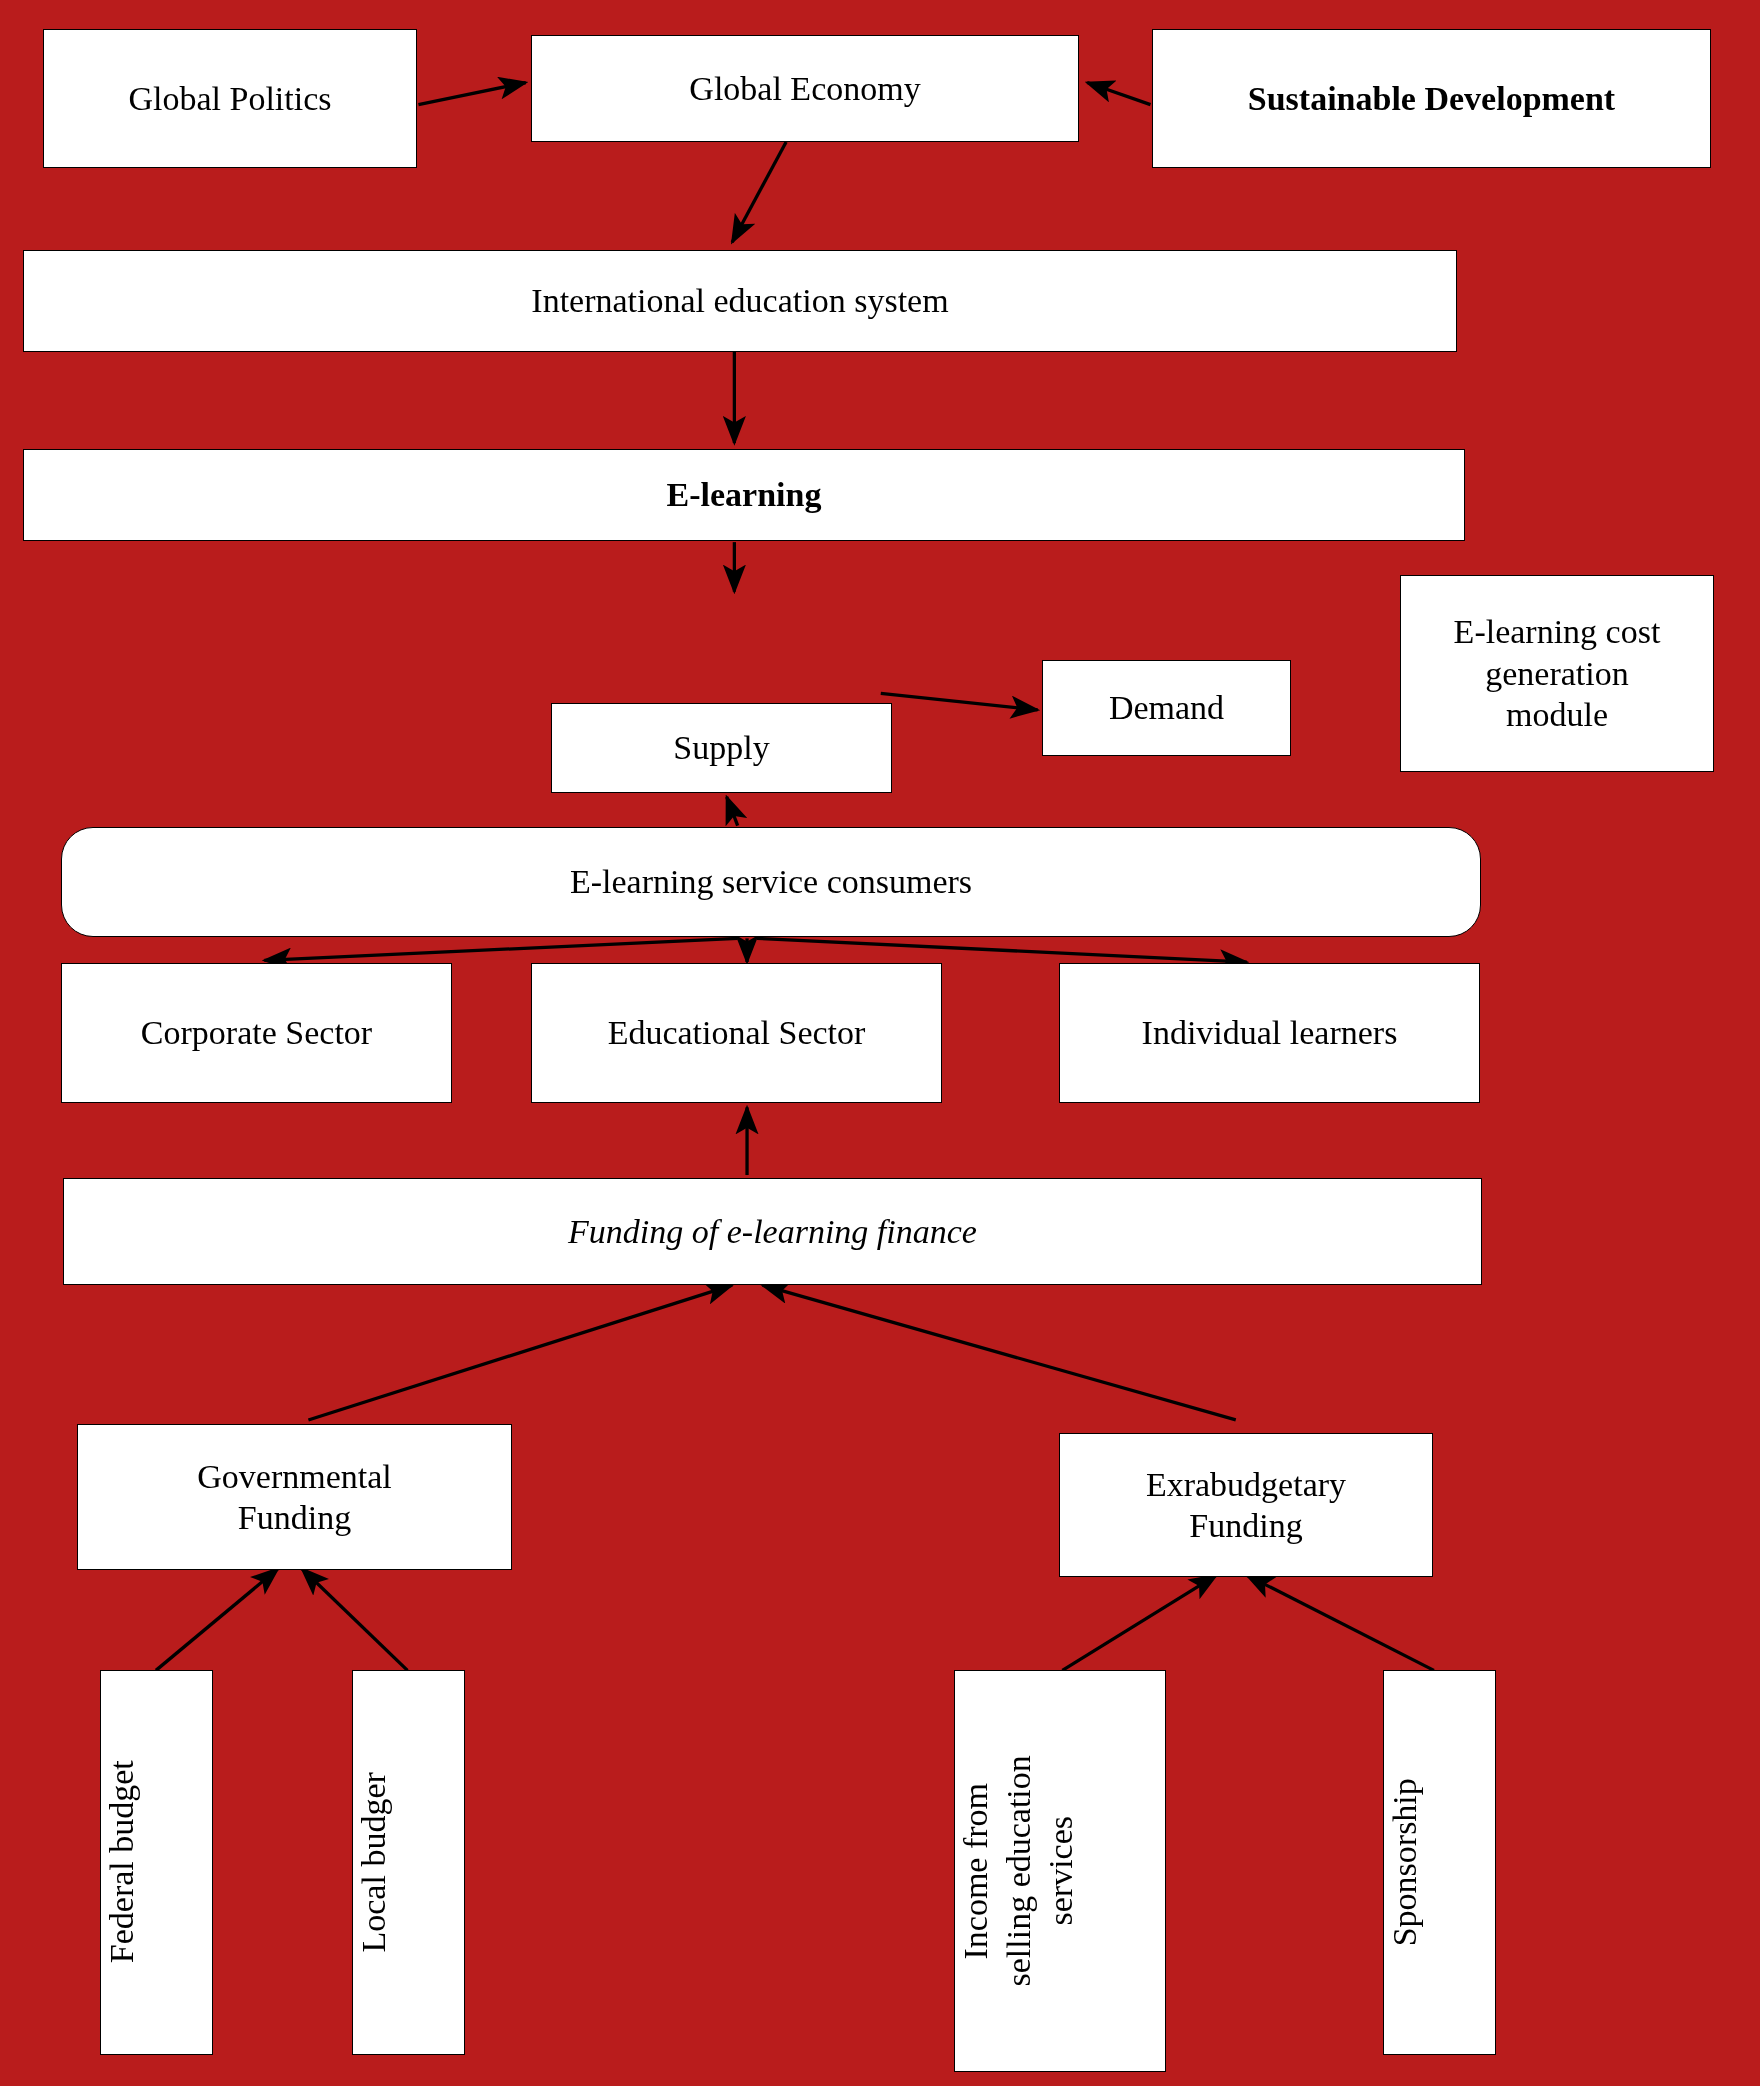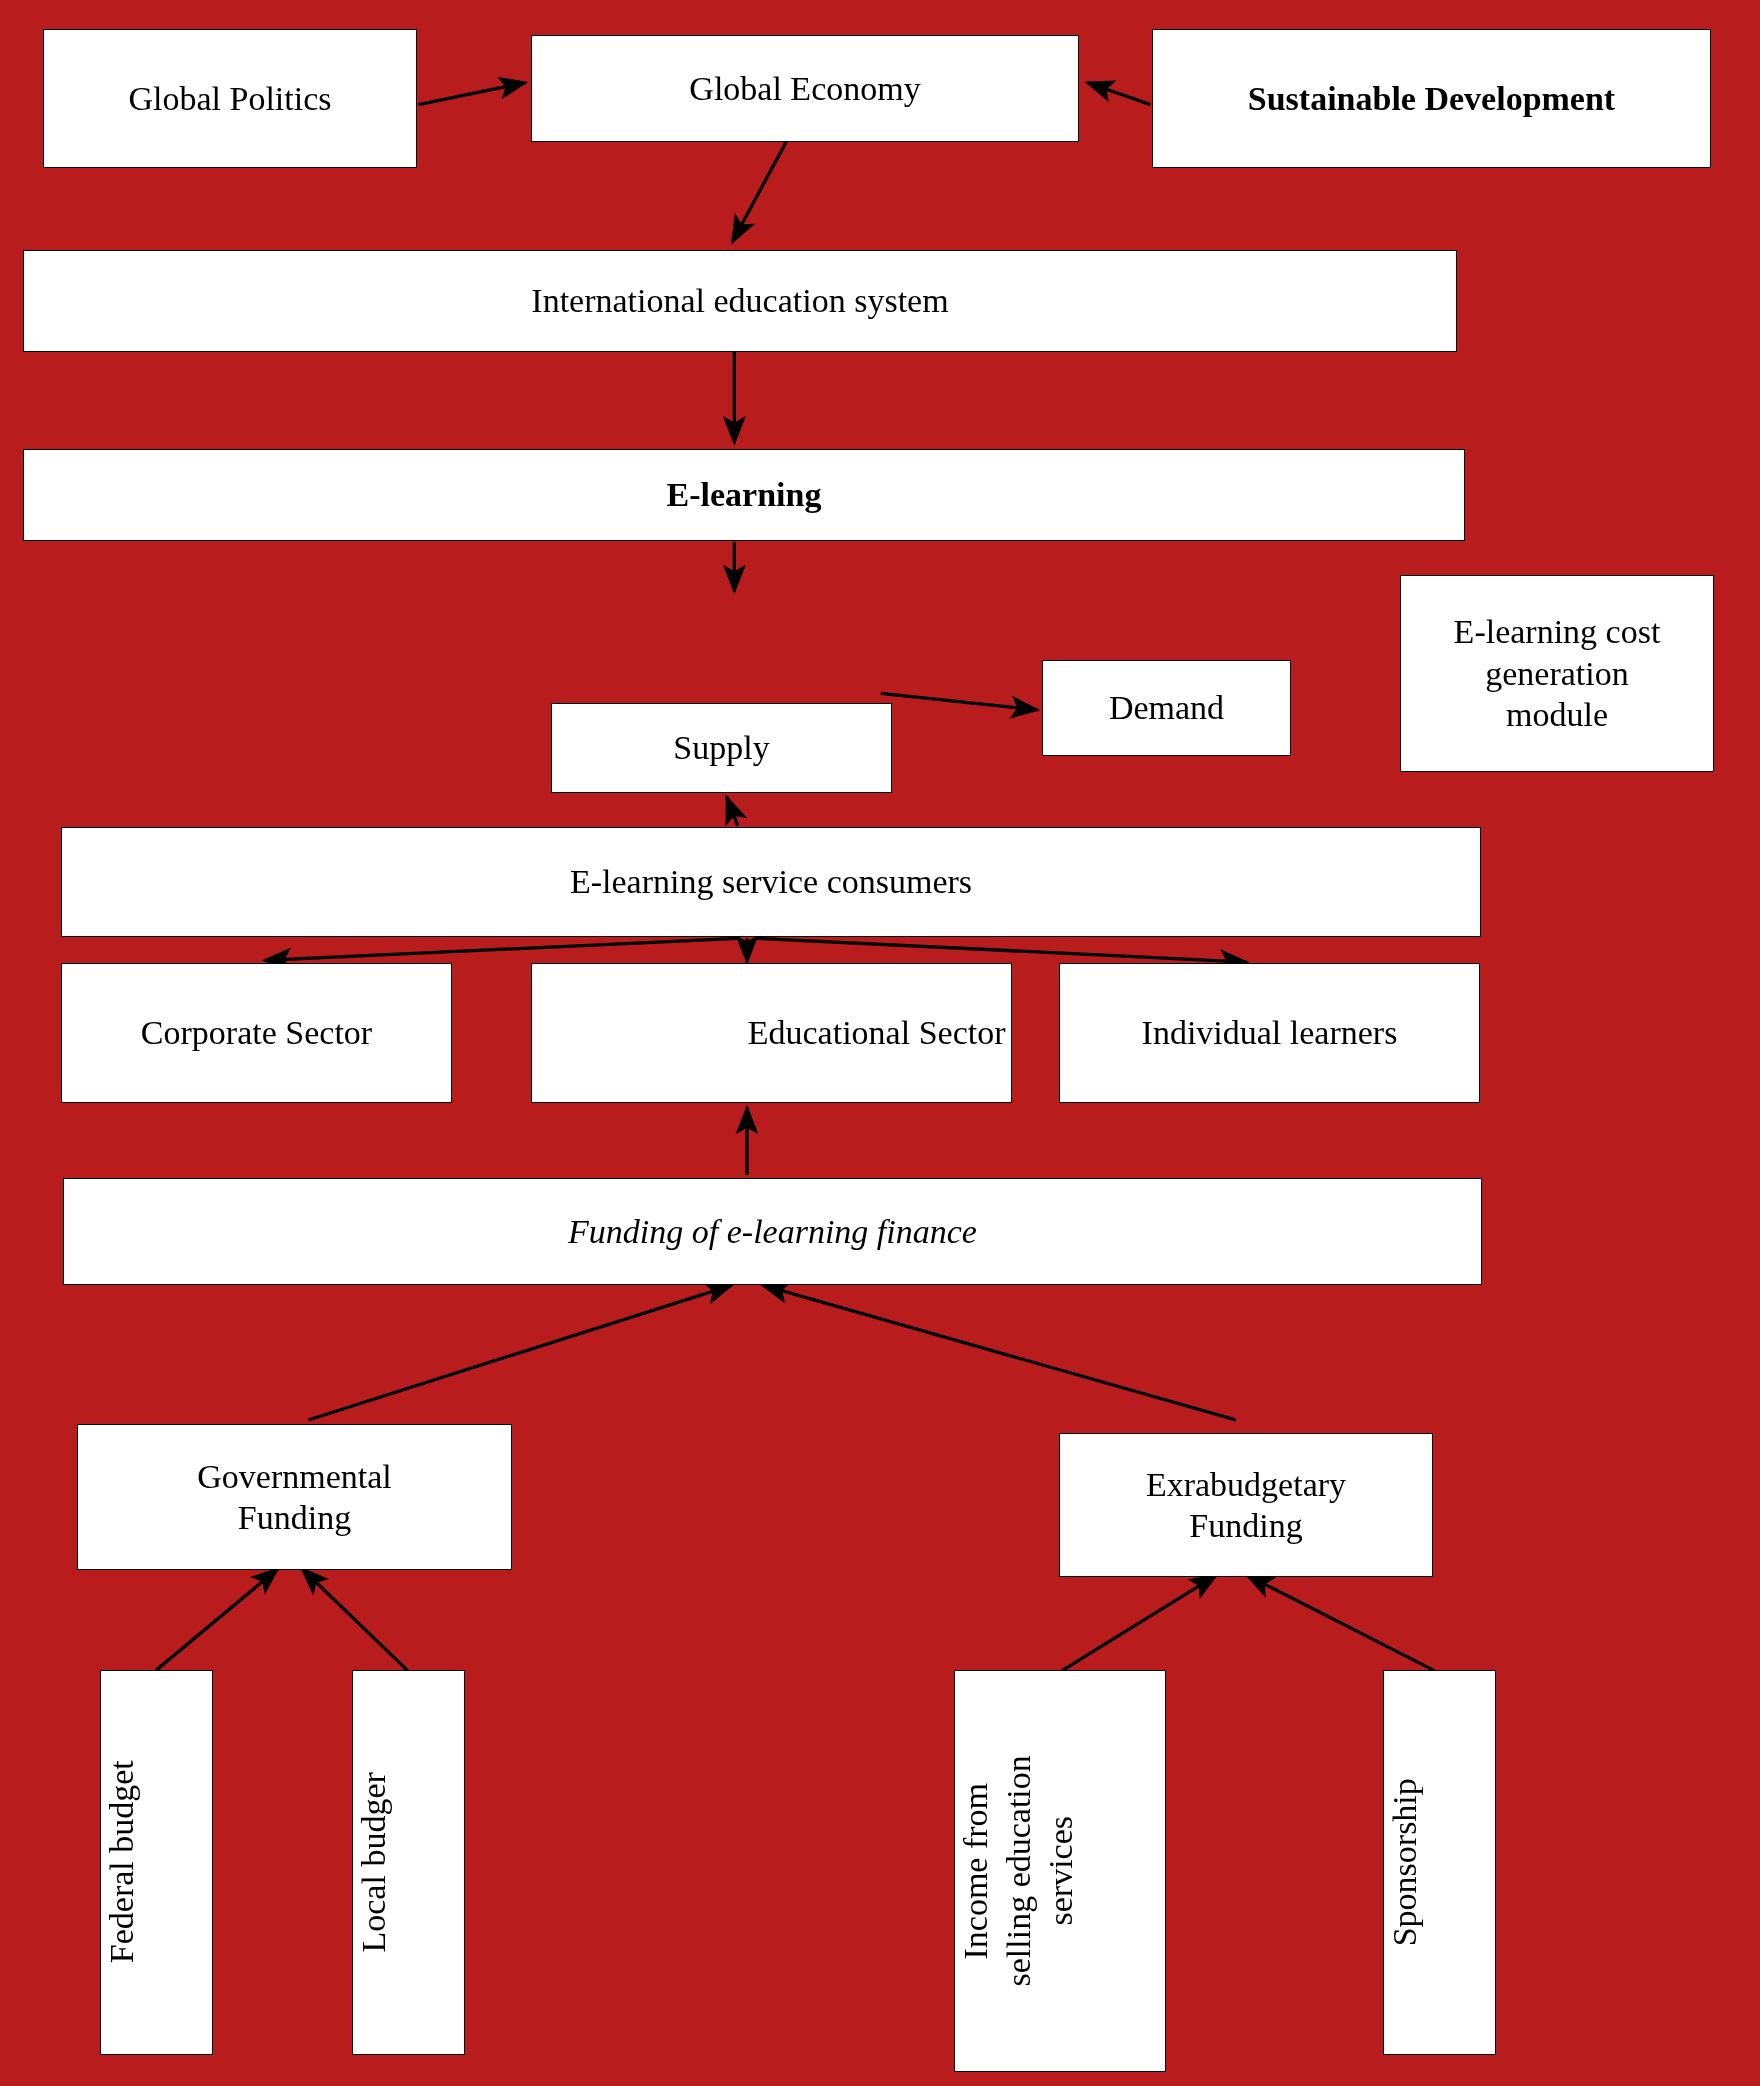--- a/index.html
+++ b/index.html
@@ -140,29 +140,29 @@
   <div class="node-box" style="left:1042px; top:660px; width:249px; height:96px;">
     <span class="node-label">Demand</span>
   </div>
 
   <div class="node-box" style="left:1400px; top:575px; width:314px; height:197px;">
     <span class="node-label">E-learning cost
 generation
 module</span>
   </div>
 
-  <div class="node-box" style="left:61px; top:827px; width:1420px; height:110px;">
+  <div class="node-box" style="left:61px; top:827px; width:1420px; height:110px;border-radius:32px;">
     <span class="node-label">E-learning service consumers</span>
   </div>
 
   <div class="node-box" style="left:61px; top:963px; width:391px; height:140px;">
     <span class="node-label">Corporate Sector</span>
   </div>
 
-  <div class="node-box" style="left:531px; top:963px; width:481px; height:140px;text-align:right;">
+  <div class="node-box" style="left:531px; top:963px; width:411px; height:140px;">
     <span class="node-label">Educational Sector</span>
   </div>
 
   <div class="node-box" style="left:1059px; top:963px; width:421px; height:140px;">
     <span class="node-label">Individual learners</span>
   </div>
 
   <div class="node-box" style="left:63px; top:1178px; width:1419px; height:107px;">
     <span class="node-label lbl-italic">Funding of e-learning finance</span>
   </div>

